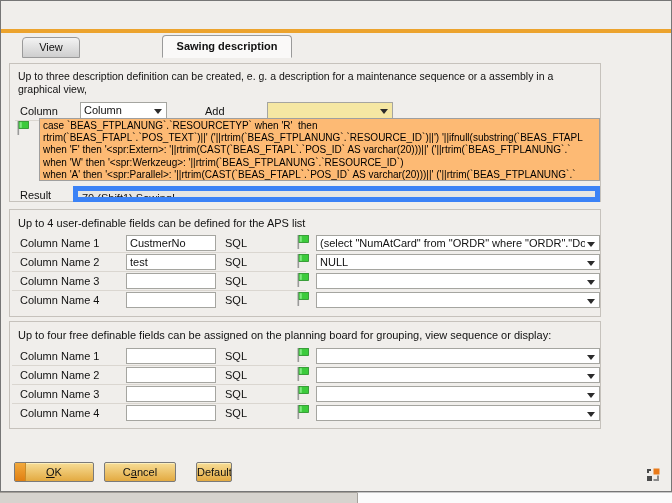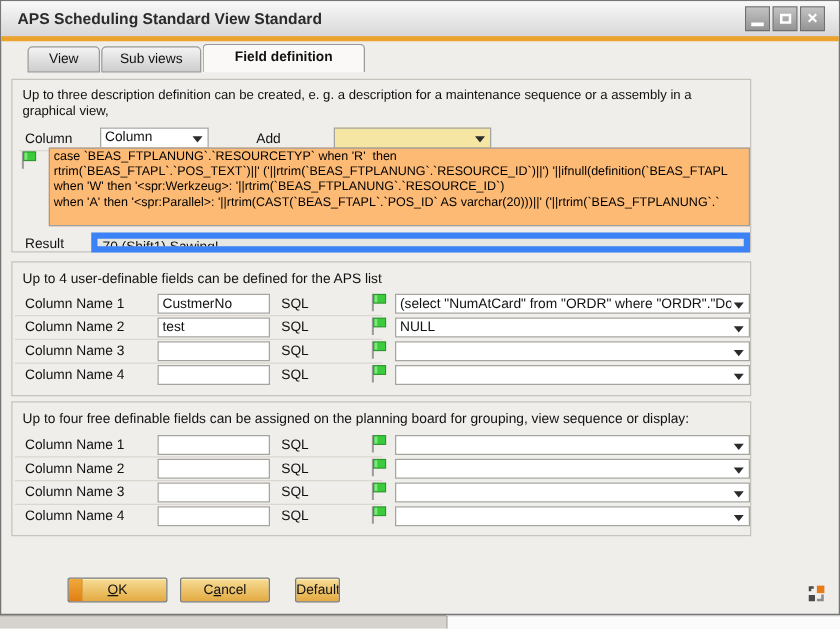--- a/index.html
+++ b/index.html
@@ -68,55 +68,42 @@
   .frow .flag{left:285px;top:0px;}
   .frow .fcombo{left:306px;top:1px;width:284px;height:16px;}
   .frow .rowline{position:absolute;left:2px;width:294px;bottom:0;height:1px;
                  background:#DAD6D0;}
   .flag{position:absolute;width:16px;height:16px;display:inline-block;}
   
   .btn{position:absolute;top:461px;height:20px;box-sizing:border-box;
        border:1px solid #7a7a7a;border-radius:2px;
        background:linear-gradient(#F7DD96,#E3AA41);
        font-size:11px;color:#111;text-align:center;line-height:18px;
-       box-shadow:inset 0 1px 0 #fceebb;cursor:default;overflow:hidden;margin-left:40px;}
+       box-shadow:inset 0 1px 0 #fceebb;cursor:default;overflow:hidden;}
   .btn .mnemonic{text-decoration:underline;}
   .okstrip{position:absolute;left:0;top:0;bottom:0;width:10px;
            background:linear-gradient(#F2A93C,#E07F12);
            border-right:1px solid #c98c2a;}
   
   .bottomstrip-left{position:absolute;left:0;top:492px;width:357px;height:11px;
            background:#D6D3CE;border-top:1px solid #A29E98;box-sizing:border-box;}
   .bottomstrip-right{position:absolute;left:357px;top:492px;width:315px;height:11px;
            background:#FBFBFB;border-top:1px solid #C8C8C8;
            border-left:1px solid #A5A19B;box-sizing:border-box;}
 </style>
 </head>
 <body>
 
 <div class="window">
 
-  <div class="titlebar">
-    <span class="title">APS Scheduling Standard View Standard</span>
-    <div class="winbtn" style="left:595px;">
-      <span class="bar"></span>
-    </div>
-    <div class="winbtn" style="left:617px;">
-      <span class="box"></span>
-    </div>
-    <div class="winbtn" style="left:639px;">
-      <span class="x">✕</span>
-    </div>
-  </div>
   <div class="goldbar"></div>
 
   <div class="tabs">
     <div class="tab" style="left:21px;width:58px;">View</div>
-    <div class="tab" style="left:80px;width:80px;">Sub views</div>
-    <div class="tab active" style="left:161px;width:130px;">Field definition</div>
+    <div class="tab active" style="left:161px;width:130px;">Sawing description</div>
   </div>
 
   <div class="group" style="top:62px;height:139px;">
     <div class="desc">Up to three description definition can be created, e. g. a description for a maintenance sequence or a assembly in a graphical view,</div>
 
     <span class="lbl" style="left:10px;top:41px;">Column</span>
     <div class="lbl-underline" style="left:5px;top:56px;width:63px;"></div>
 
     <div class="combo" style="left:70px;top:38px;width:87px;">
       <span class="combo-text">Column</span>
@@ -134,21 +121,22 @@
     <span class="flag" style="left:5px;top:56px;">
       <svg width="16" height="16" viewBox="0 0 16 16">
         <rect x="2.5" y="1" width="1.6" height="14" fill="#9a9a9a"></rect>
         <rect x="4" y="1.5" width="9.5" height="7" fill="#3CCB3C" stroke="#238E23" stroke-width="0.8"></rect>
         <rect x="4.6" y="2.2" width="2.2" height="5.6" fill="#7FE87F"></rect>
       </svg>
     </span>
 
     <div class="codebox">
       <div class="codeline">case `BEAS_FTPLANUNG`.`RESOURCETYP` when 'R'  then</div>
-      <div class="codeline">rtrim(`BEAS_FTAPL`.`POS_TEXT`)||' ('||rtrim(`BEAS_FTPLANUNG`.`RESOURCE_ID`)||') '||ifnull(definition(`BEAS_FTAPL</div>
+      <div class="codeline">rtrim(`BEAS_FTAPL`.`POS_TEXT`)||' ('||rtrim(`BEAS_FTPLANUNG`.`RESOURCE_ID`)||') '||ifnull(substring(`BEAS_FTAPL</div>
+      <div class="codeline">when 'F' then '&lt;spr:Extern&gt;: '||rtrim(CAST(`BEAS_FTAPL`.`POS_ID` AS varchar(20)))||' ('||rtrim(`BEAS_FTPLANUNG`.`</div>
       <div class="codeline">when 'W' then '&lt;spr:Werkzeug&gt;: '||rtrim(`BEAS_FTPLANUNG`.`RESOURCE_ID`)</div>
       <div class="codeline">when 'A' then '&lt;spr:Parallel&gt;: '||rtrim(CAST(`BEAS_FTAPL`.`POS_ID` AS varchar(20)))||' ('||rtrim(`BEAS_FTPLANUNG`.`</div>
 
     </div>
 
     <span class="lbl" style="left:10px;top:125px;">Result</span>
     <div class="resultfield">70 (Shift1) Sawing!</div>
   </div>
 
   <div class="group" style="top:208px;height:108px;">

